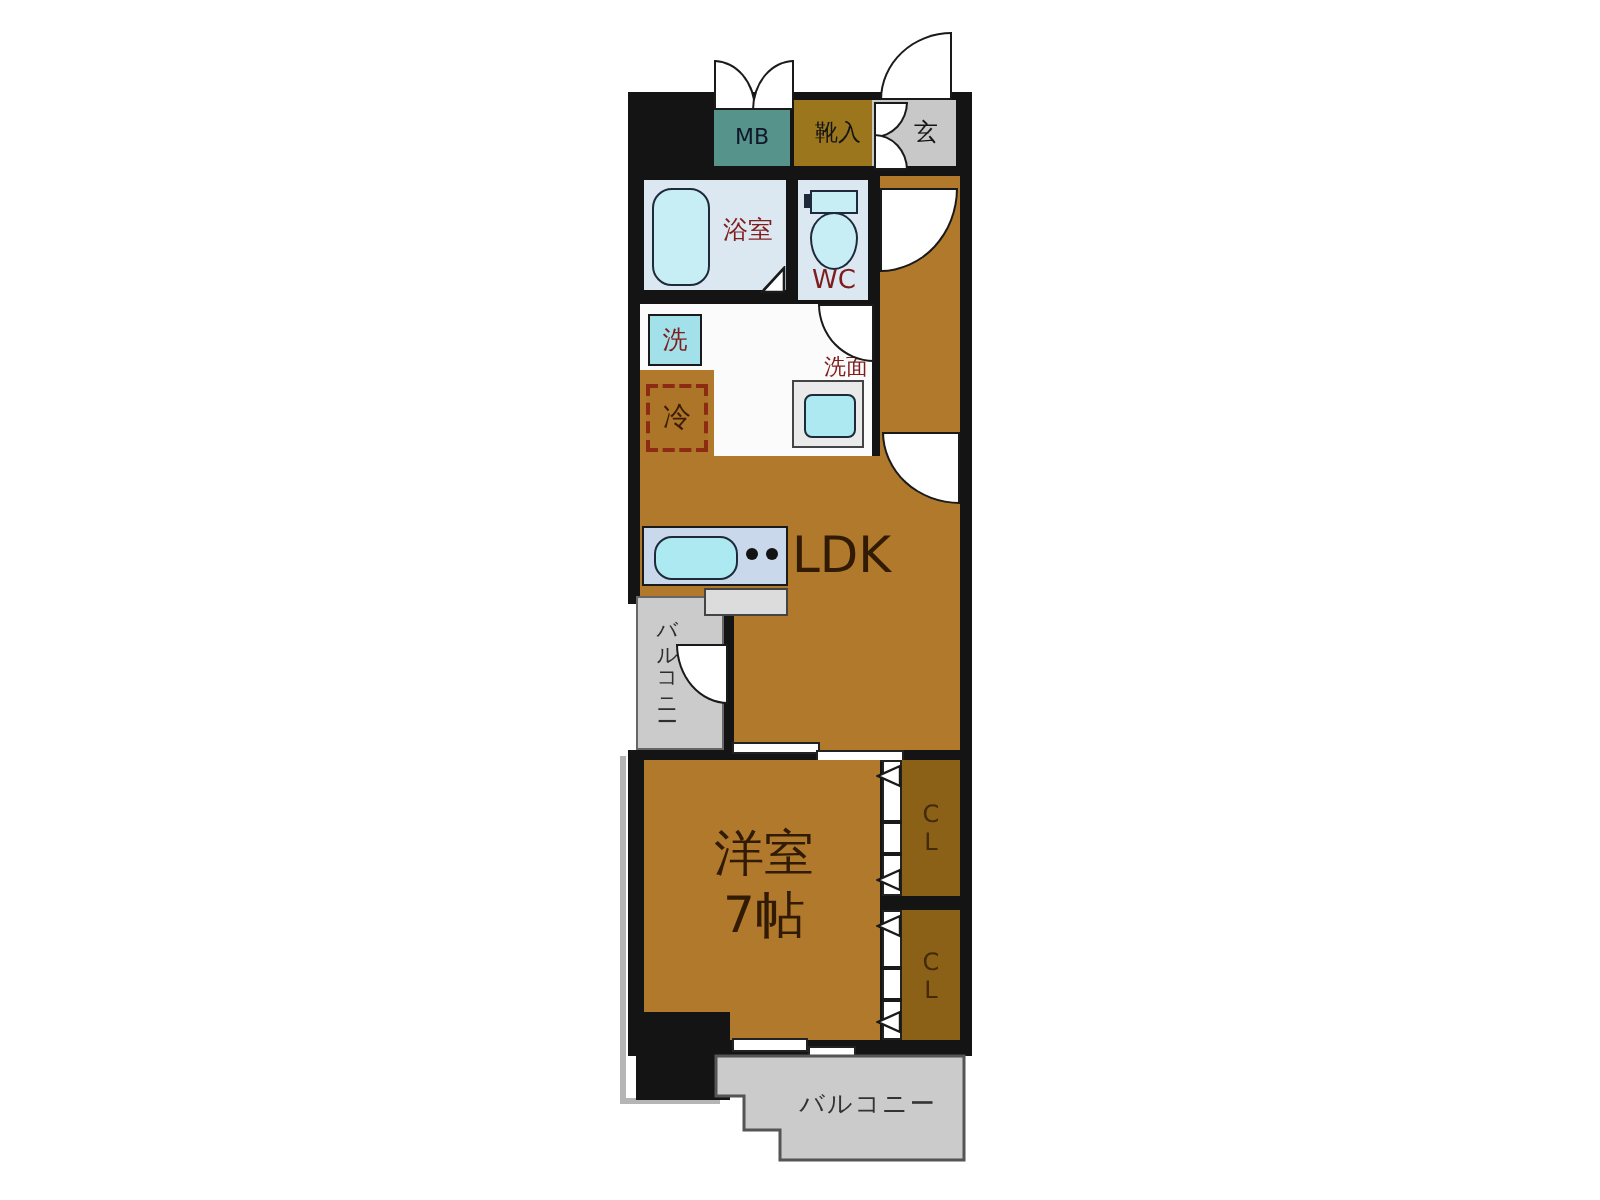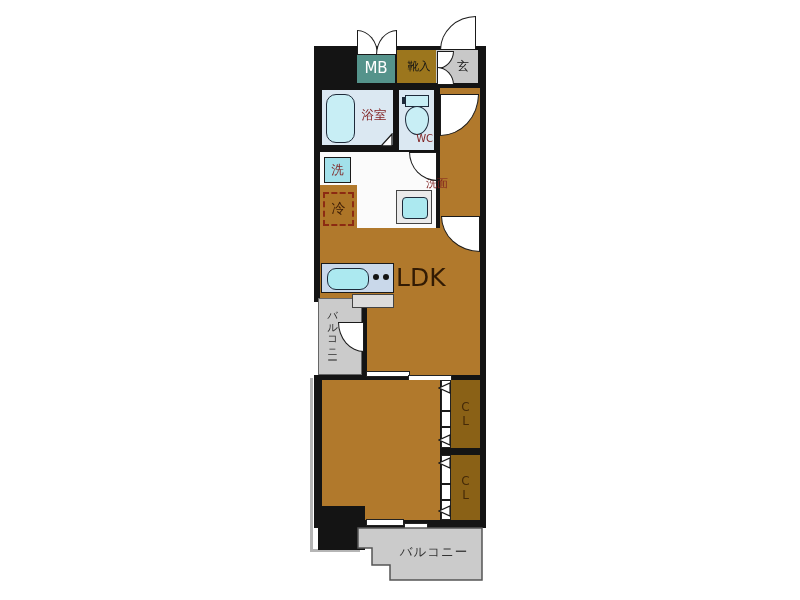--- a/index.html
+++ b/index.html
@@ -35,65 +35,67 @@
     <span class="lbl vtext" style="left:8px;top:4px;font-size:10.5px;color:#2e2e2e;line-height:1.15;">バルコニー</span>
   </div>
 
   <div class="room" style="left:440px;top:88px;width:40px;height:210px;background:#b1792c;"></div>
   <div class="room" style="left:320px;top:152px;width:116px;height:76px;background:#fbfbfb;"></div>
   <div class="room" style="left:320px;top:185px;width:37px;height:43px;background:#b1792c;"></div>
   <div class="room" style="left:320px;top:228px;width:160px;height:70px;background:#b1792c;"></div>
   <div class="room" style="left:367px;top:298px;width:113px;height:77px;background:#b1792c;"></div>
 
   <div class="room center" style="left:357px;top:53px;width:38px;height:30px;background:#55938b;">
-    <span class="lbl" style="position:static;font-size:15px;color:#ffffff;">MB</span>
+    <span class="lbl" style="position:static;font-size:11px;color:#0f172a;">MB</span>
   </div>
   <div class="room center" style="left:397px;top:50px;width:44px;height:33px;background:#9c761d;">
     <span class="lbl" style="position:static;font-size:11.5px;color:#141414;">靴入</span>
   </div>
   <div class="room center" style="left:436px;top:50px;width:42px;height:33px;background:#c8c8c8;">
     <span class="lbl" style="position:static;font-size:12px;color:#141414;padding-left:12px;">玄</span>
   </div>
 
   <div class="room" style="left:322px;top:90px;width:71px;height:55px;background:#dbe8f2;"></div>
   <div class="abs" style="left:326px;top:94px;width:27px;height:47px;background:#c8eef5;border:1.5px solid #1e2a3a;border-radius:10px;"></div>
   <div class="lbl" style="left:352px;top:107px;width:44px;text-align:center;font-size:12.5px;">浴室</div>
   <svg class="abs" style="left:380px;top:133px;" width="14" height="14" viewBox="0 0 14 14">
     <polygon points="12,1 12,13 1,13" fill="#ffffff" stroke="#1a1a1a" stroke-width="1.3"></polygon>
   </svg>
 
   <div class="room" style="left:399px;top:90px;width:35px;height:60px;background:#dbe8f2;"></div>
   <div class="abs" style="left:405px;top:95px;width:22px;height:10px;background:#c8eef5;border:1.5px solid #1e2a3a;"></div>
   <div class="abs" style="left:402px;top:97px;width:4px;height:7px;background:#1e2a3a;"></div>
   <div class="abs" style="left:405px;top:106px;width:22px;height:27px;background:#c8eef5;border:1.5px solid #1e2a3a;border-radius:50% 50% 50% 50% / 45% 45% 55% 55%;"></div>
-  <div class="lbl" style="left:401px;top:133px;width:32px;text-align:right;font-size:10px;">WC</div>
+  <div class="lbl" style="left:401px;top:133px;width:32px;text-align:center;font-size:13px;">WC</div>
 
   <div class="abs center" style="left:324px;top:157px;width:27px;height:26px;background:#a2e0ea;border:1.5px solid #1a1a1a;box-sizing:border-box;">
     <span class="lbl" style="position:static;font-size:12.5px;">洗</span>
   </div>
-  <div class="lbl" style="left:416px;top:176px;width:42px;text-align:center;font-size:11px;">洗面</div>
+  <div class="lbl" style="left:392px;top:176px;width:42px;text-align:right;font-size:11px;">洗面</div>
   <div class="abs" style="left:396px;top:190px;width:36px;height:34px;background:#eaeaea;border:1px solid #444;box-sizing:border-box;"></div>
   <div class="abs" style="left:402px;top:197px;width:24px;height:20px;background:#ace9f0;border:1.5px solid #1e2a3a;border-radius:4px;"></div>
 
   <div class="abs center" style="left:323px;top:192px;width:31px;height:34px;background:#ad7527;border:2px dashed #8c2a12;box-sizing:border-box;">
     <span class="lbl" style="position:static;font-size:14px;color:#3c1c06;">冷</span>
   </div>
 
   <div class="abs" style="left:321px;top:263px;width:73px;height:30px;background:#c9d8ea;border:1.5px solid #1a1a1a;box-sizing:border-box;"></div>
   <div class="abs" style="left:327px;top:268px;width:40px;height:20px;background:#ace9f0;border:1.5px solid #1e2a3a;border-radius:9px;"></div>
   <div class="abs" style="left:373px;top:274px;width:6px;height:6px;border-radius:50%;background:#131313;"></div>
   <div class="abs" style="left:383px;top:274px;width:6px;height:6px;border-radius:50%;background:#131313;"></div>
   <div class="abs" style="left:352px;top:294px;width:42px;height:14px;background:#dcdcdc;border:1px solid #444;box-sizing:border-box;"></div>
 
   <div class="lbl" style="left:396px;top:263px;font-size:25px;color:#321b04;">LDK</div>
 
   <div class="bar" style="left:366px;top:371px;width:42px;height:4px;"></div>
   <div class="bar" style="left:408px;top:375px;width:42px;height:4px;"></div>
 
   <div class="room" style="left:322px;top:380px;width:118px;height:140px;background:#b1792c;"></div>
+  <div class="lbl" style="left:350px;top:410px;width:64px;text-align:center;font-size:25px;color:#321b04;">洋室</div>
+  <div class="lbl" style="left:350px;top:441px;width:64px;text-align:center;font-size:25px;color:#321b04;">7帖</div>
 
   <div class="wall" style="left:318px;top:506px;width:47px;height:44px;"></div>
 
   <div class="room center" style="left:451px;top:380px;width:29px;height:68px;background:#8a6116;">
     <span class="lbl vtext" style="position:static;font-size:12px;color:#452a08;letter-spacing:0;">CL</span>
   </div>
   <div class="room center" style="left:451px;top:455px;width:29px;height:65px;background:#8a6116;">
     <span class="lbl vtext" style="position:static;font-size:12px;color:#452a08;letter-spacing:0;">CL</span>
   </div>
 

